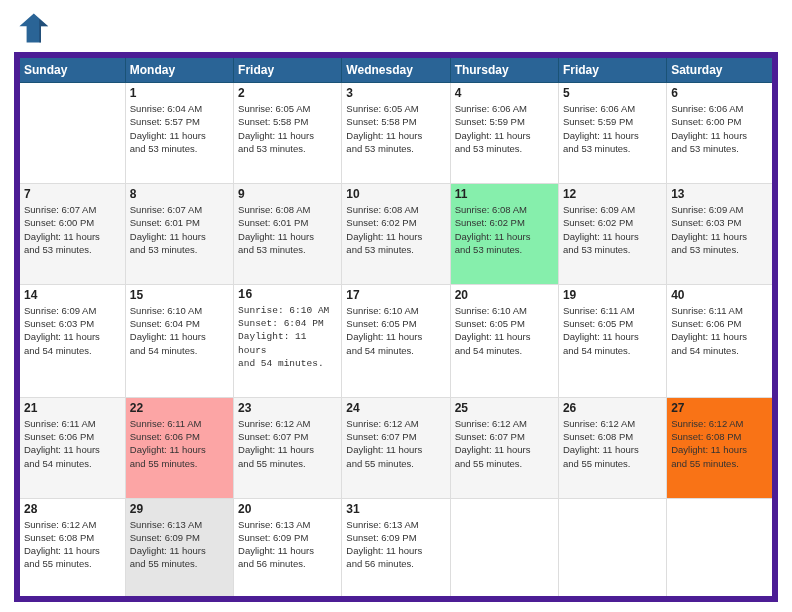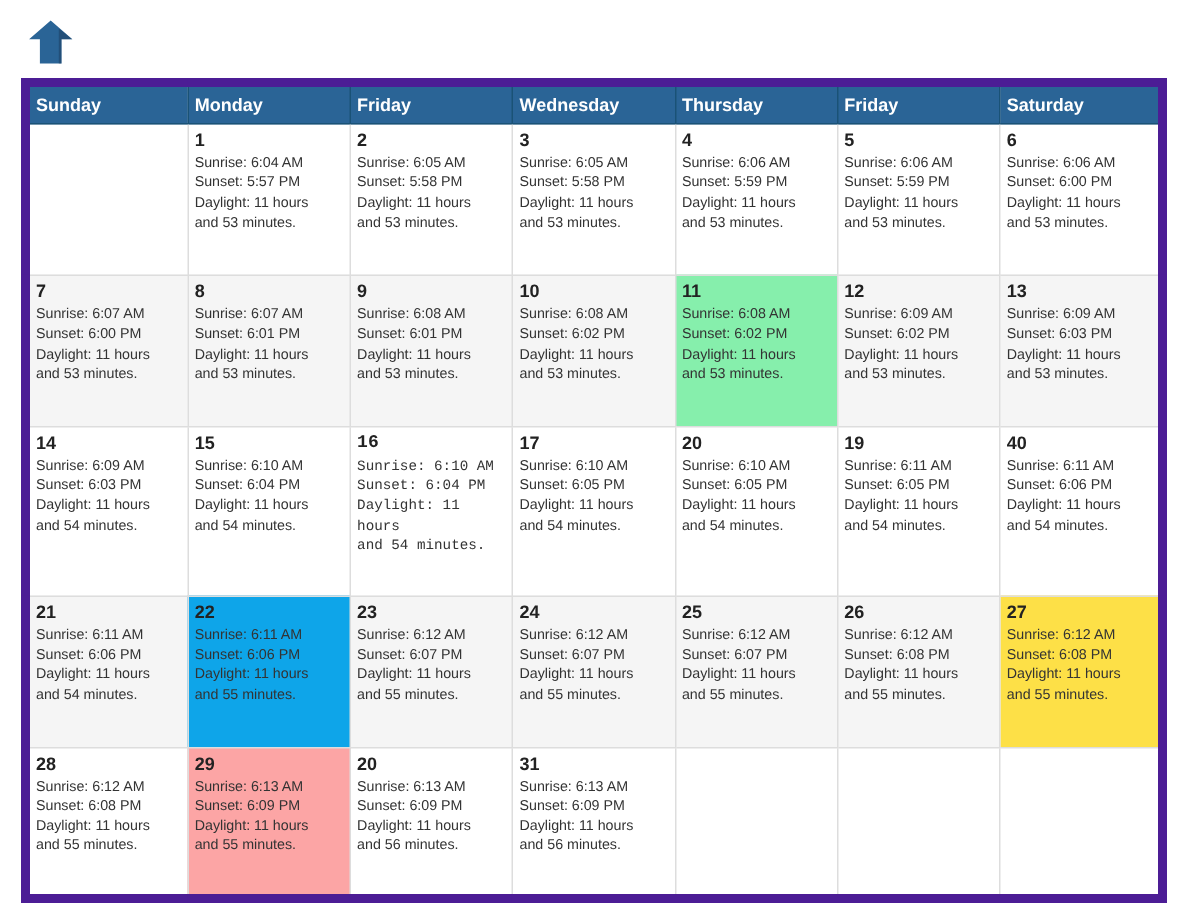--- a/index.html
+++ b/index.html
@@ -280,21 +280,21 @@
           </td>
         </tr>
         <tr>
           <td style="background: rgb(245, 245, 245);">
             <span class="day-num">21</span>
             <div class="day-info" style="white-space: pre-line;">Sunrise: 6:11 AM
 Sunset: 6:06 PM
 Daylight: 11 hours
 and 54 minutes.</div>
           </td>
-          <td style="background: #0ea5e9; margin-left: 40px;">
+          <td style="background: #fca5a5; margin-left: 40px;">
             <span class="day-num">22</span>
             <div class="day-info" style="white-space: pre-line;">Sunrise: 6:11 AM
 Sunset: 6:06 PM
 Daylight: 11 hours
 and 55 minutes.</div>
           </td>
           <td style="background: rgb(245, 245, 245);">
             <span class="day-num">23</span>
             <div class="day-info" style="white-space: pre-line;">Sunrise: 6:12 AM
 Sunset: 6:07 PM
@@ -315,37 +315,37 @@
 Daylight: 11 hours
 and 55 minutes.</div>
           </td>
           <td style="background: rgb(245, 245, 245);">
             <span class="day-num">26</span>
             <div class="day-info" style="white-space: pre-line;">Sunrise: 6:12 AM
 Sunset: 6:08 PM
 Daylight: 11 hours
 and 55 minutes.</div>
           </td>
-          <td style="background: #fde047;">
+          <td style="background: #f97316;">
             <span class="day-num">27</span>
             <div class="day-info" style="white-space: pre-line;">Sunrise: 6:12 AM
 Sunset: 6:08 PM
 Daylight: 11 hours
 and 55 minutes.</div>
           </td>
         </tr>
         <tr>
           <td style="background: rgb(255, 255, 255);">
             <span class="day-num">28</span>
             <div class="day-info" style="white-space: pre-line;">Sunrise: 6:12 AM
 Sunset: 6:08 PM
 Daylight: 11 hours
 and 55 minutes.</div>
           </td>
-          <td style="background: #fca5a5;">
+          <td style="background: #e5e5e5;">
             <span class="day-num">29</span>
             <div class="day-info" style="white-space: pre-line;">Sunrise: 6:13 AM
 Sunset: 6:09 PM
 Daylight: 11 hours
 and 55 minutes.</div>
           </td>
           <td style="background: rgb(255, 255, 255);">
             <span class="day-num">20</span>
             <div class="day-info" style="white-space: pre-line;">Sunrise: 6:13 AM
 Sunset: 6:09 PM

